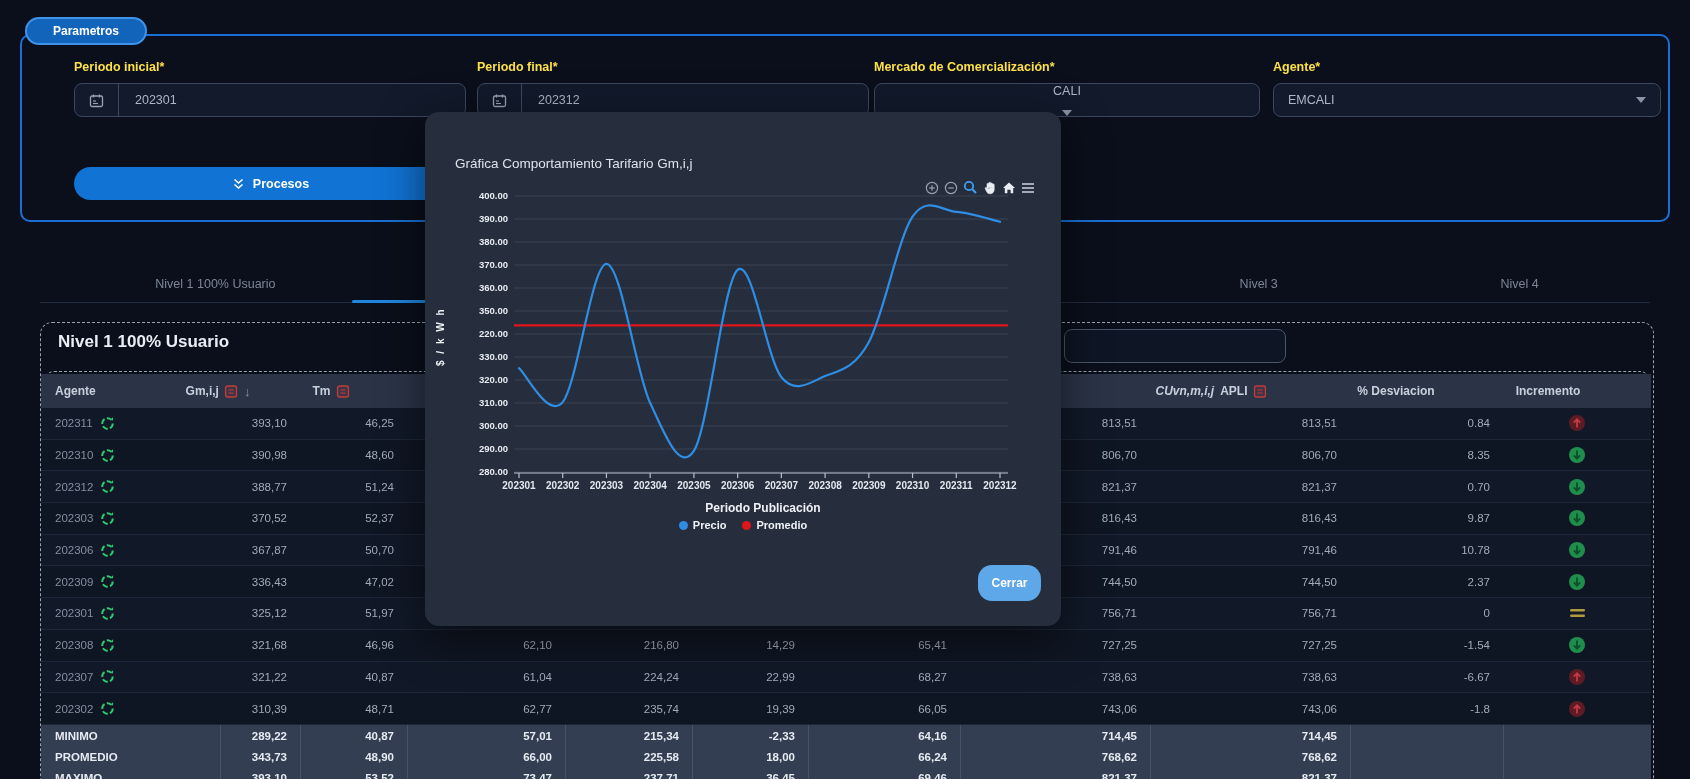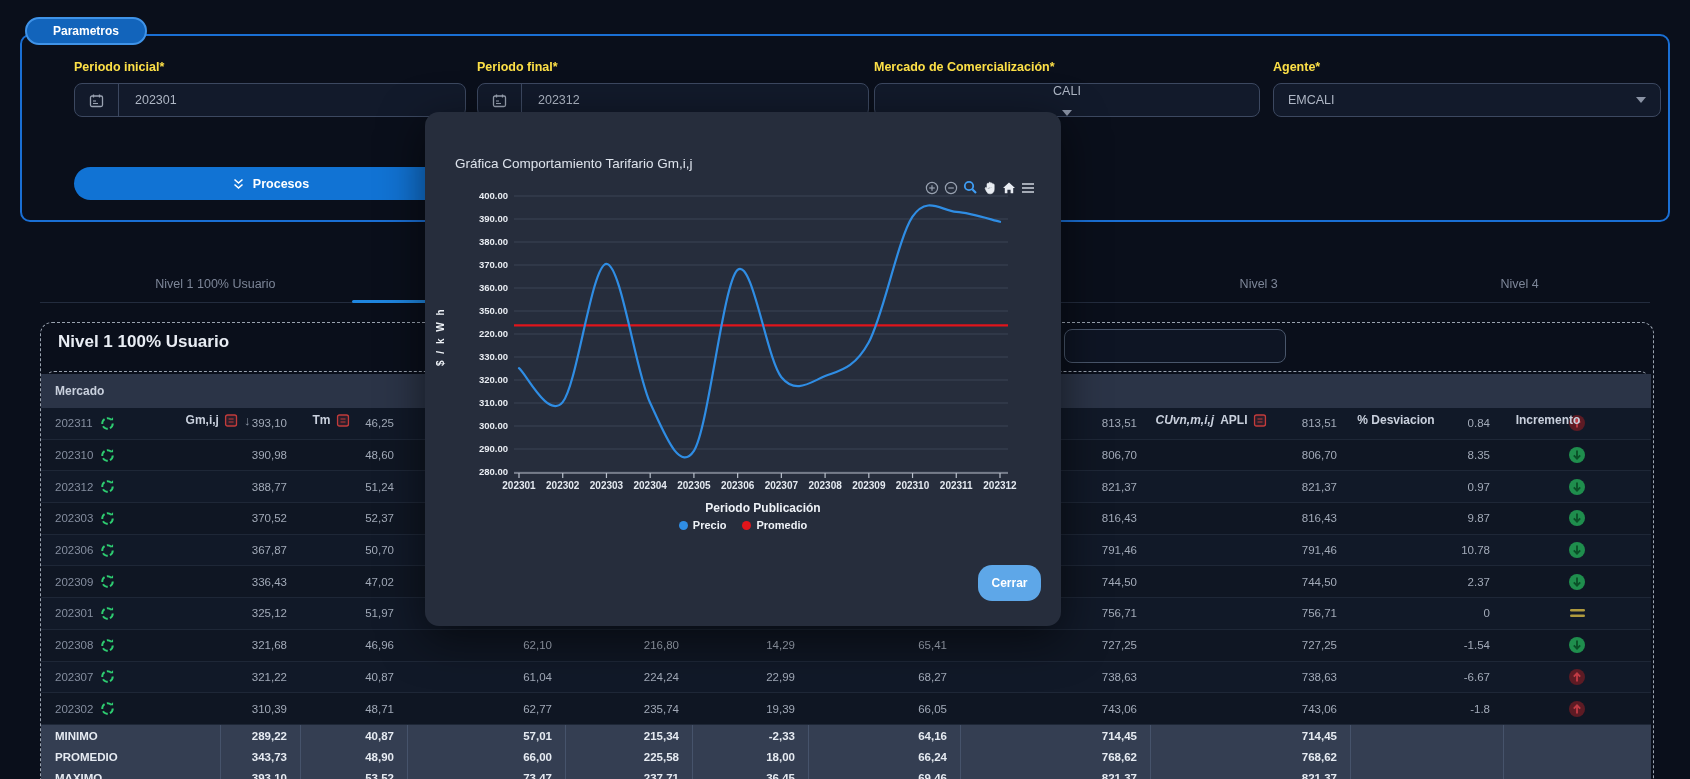--- a/index.html
+++ b/index.html
@@ -35,21 +35,21 @@
     border:1px dashed #9aa3b0;border-radius:12px;}
   .nivel-title{position:absolute;left:17px;top:9px;color:#e9edf4;font-size:17px;font-weight:bold;margin:0;}
   .filter-input{position:absolute;left:1023px;top:6px;width:222px;height:34px;background:#0e1524;
     border:1px solid #49566b;border-radius:8px;box-sizing:border-box;}
   .tablewrap{position:absolute;left:3px;top:48px;width:1604px;height:420px;
     border:1px dashed #9aa3b0;border-radius:10px;}
   
   .tbl{position:absolute;left:41px;top:374px;width:1610px;}
   .thead{position:relative;height:34px;background:#2b3447;color:#c9d0dd;font-size:12px;font-weight:bold;}
   .hlab{position:absolute;top:0;height:34px;display:flex;align-items:center;gap:6px;white-space:nowrap;}
-  .hcenter{transform:translateX(-50%);margin-top:29px;}
+  .hcenter{transform:translateX(-50%);}
   .redbadge{display:inline-block;}
   .sortarrow{color:#8d96a6;font-size:13px;cursor:pointer;}
   .tr{display:grid;grid-template-columns:179px 80px 107px 158px 127px 116px 152px 190px 200px 153px 148px;
     height:30.7px;border-bottom:1px solid #1e2737;color:#a2aab8;font-size:11.5px;align-items:center;}
   .tr:nth-child(even){background:#111928;}
   .tr:nth-child(odd){background:#0f1623;}
   .cell-num{text-align:right;padding-right:13px;}
   .cell-periodo{display:flex;align-items:center;gap:7px;padding-left:14px;color:#858e9f;}
   .cell-inc{display:flex;align-items:center;justify-content:center;}
   .tr.sum{height:21.3px;background:#343e52;color:#e6ebf2;font-weight:bold;font-size:11.5px;border-bottom:none;}
@@ -155,21 +155,21 @@
 
   <section class="nivel-panel">
     <h2 class="nivel-title">Nivel 1 100% Usuario</h2>
     <div class="filter-input"></div>
     <div class="tablewrap"></div>
   </section>
 
   <div class="tbl" id="tbl">
       <div class="thead">
         <div class="hlab" style="left: 14px;">
-          <span>Mercado</span>
+          <span>Agente</span>
         </div>
         <div class="hlab hcenter" style="left: 177px;">
           <span>Gm,i,j</span>
           <span class="redbadge">
             <svg width="13" height="13" viewBox="0 0 13 13">
               <rect x="1" y="1" width="11" height="11" rx="2" fill="rgba(194,59,59,.15)" stroke="#c23b3b" stroke-width="1.4"></rect>
               <line x1="4" y1="5" x2="9" y2="5" stroke="#c23b3b" stroke-width="1.1"></line>
               <line x1="4" y1="8" x2="9" y2="8" stroke="#c23b3b" stroke-width="1.1"></line>
             </svg>
           </span>
@@ -270,21 +270,21 @@
           </span>
         </div>
         <div class="cell-num">388,77</div>
         <div class="cell-num">51,24</div>
         <div class="cell-num"></div>
         <div class="cell-num"></div>
         <div class="cell-num"></div>
         <div class="cell-num"></div>
         <div class="cell-num">821,37</div>
         <div class="cell-num">821,37</div>
-        <div class="cell-num">0.97</div>
+        <div class="cell-num">0.70</div>
         <div class="cell-inc">
           <span style="display:flex">
             <svg width="18" height="18" viewBox="0 0 18 18">
               <circle cx="9" cy="9" r="8" fill="#1f8e4d"></circle>
               <path d="M9 4.5v7.5M5.8 9.3 9 12.6l3.2-3.3" fill="none" stroke="#0a4f27" stroke-width="1.8"></path>
             </svg>
           </span>
         </div>
       </div>
       <div class="tr">

